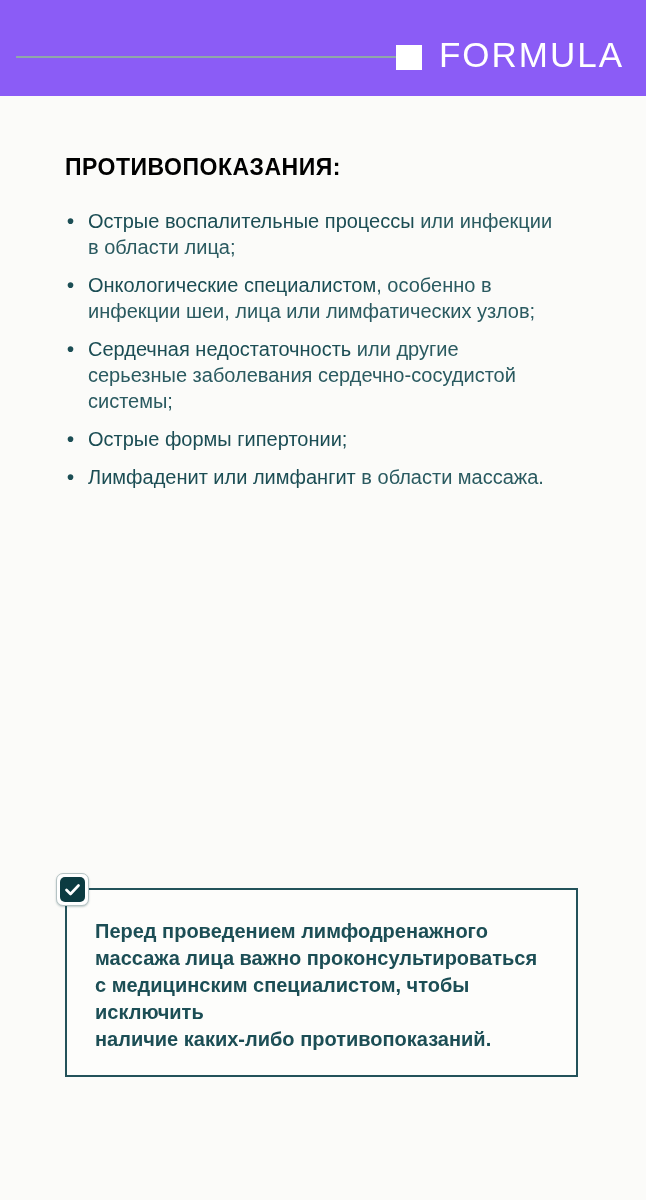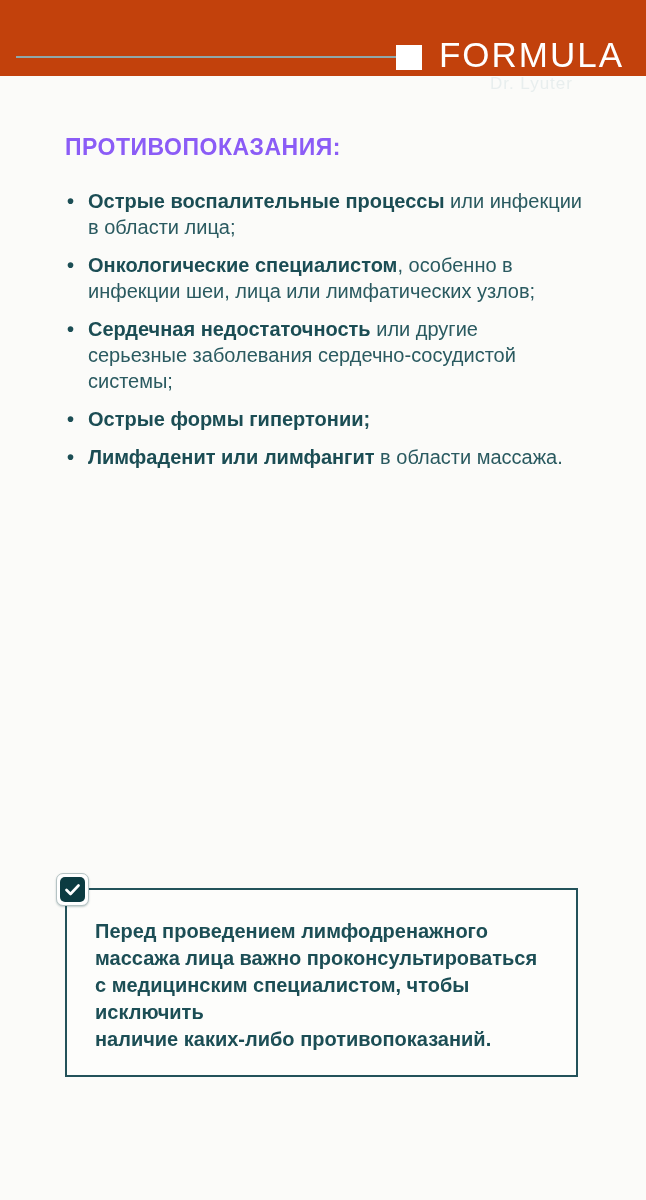--- a/index.html
+++ b/index.html
@@ -8,22 +8,22 @@
     width: 646px; height: 1200px;
     position: relative;
     background: #fbfbf9;
     font-family: "Liberation Sans", sans-serif;
     overflow: hidden;
   }
 
   
   .brand-header {
     position: relative;
-    width: 646px; height: 76px;
-    background: #c2410c;
+    width: 646px; height: 96px;
+    background: #8b5cf6;
     padding-left: 20px;
   }
   .header-rule {
     position: absolute;
     left: 16px; top: 56px;
     width: 380px; height: 2px;
     background: #8fa8aa;
   }
   .brand-square {
     position: absolute;
@@ -54,21 +54,21 @@
 
   
   .main {
     padding: 58px 55px 0 65px;
   }
   .page-title {
     margin: 0 0 27px 0;
     font-size: 23px;
     font-weight: bold;
     letter-spacing: 0.5px;
-    color: #8b5cf6;
+    color: #000000;
   }
   ul.bullets {
     list-style: none;
     margin: 0; padding: 0;
     max-width: 520px;
   }
   ul.bullets li {
     position: relative;
     padding-left: 23px;
     margin-bottom: 12px;
@@ -78,21 +78,21 @@
     white-space: pre-line;
   }
   ul.bullets li::before {
     content: "\2022";
     position: absolute;
     left: 2px; top: 0;
     color: #1c4e55;
     font-weight: bold;
   }
   ul.bullets li .b {
-    font-weight: bold;
+    font-weight: normal;
     color: #1b4d54;
     text-align: right;
   }
 
   
   .callout {
     position: absolute;
     left: 65px; top: 888px;
     width: 513px;
     min-height: 148px;
@@ -129,21 +129,20 @@
   }
 </style>
 </head>
 <body>
 
 <header class="brand-header">
   <div class="header-rule"></div>
   <div class="brand-square"></div>
   <div class="logo">
     <div class="logo-name">FORMULA</div>
-    <div class="logo-sub">Dr. Lyuter</div>
   </div>
 </header>
 
 <main class="main">
   <h1 class="page-title">ПРОТИВОПОКАЗАНИЯ:</h1>
   <ul class="bullets">
       <li><span class="b">Острые воспалительные процессы</span><span class="r"> или инфекции
 в области лица;</span></li>
       <li><span class="b">Онкологические специалистом</span><span class="r">, особенно в
 инфекции шеи, лица или лимфатических узлов;</span></li>

